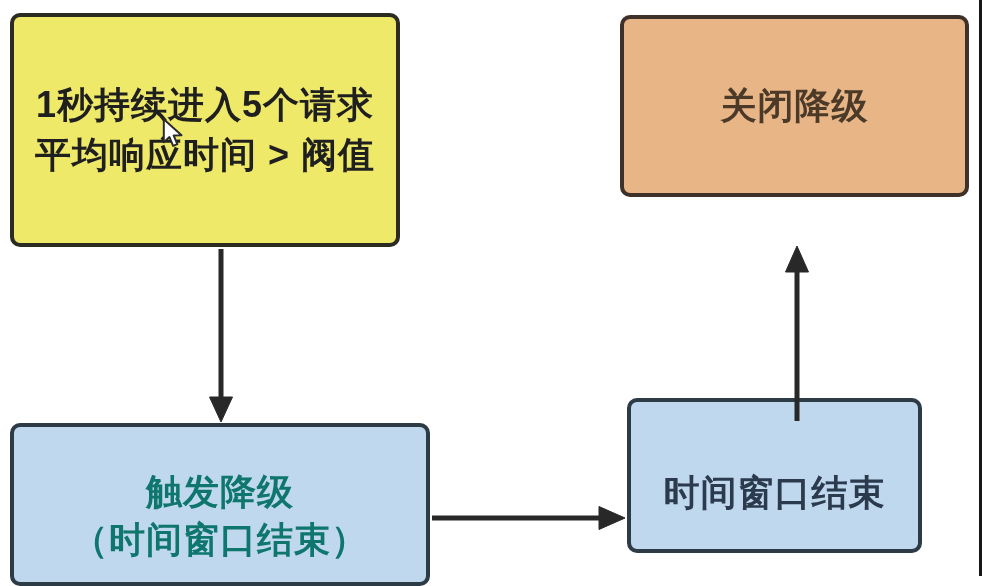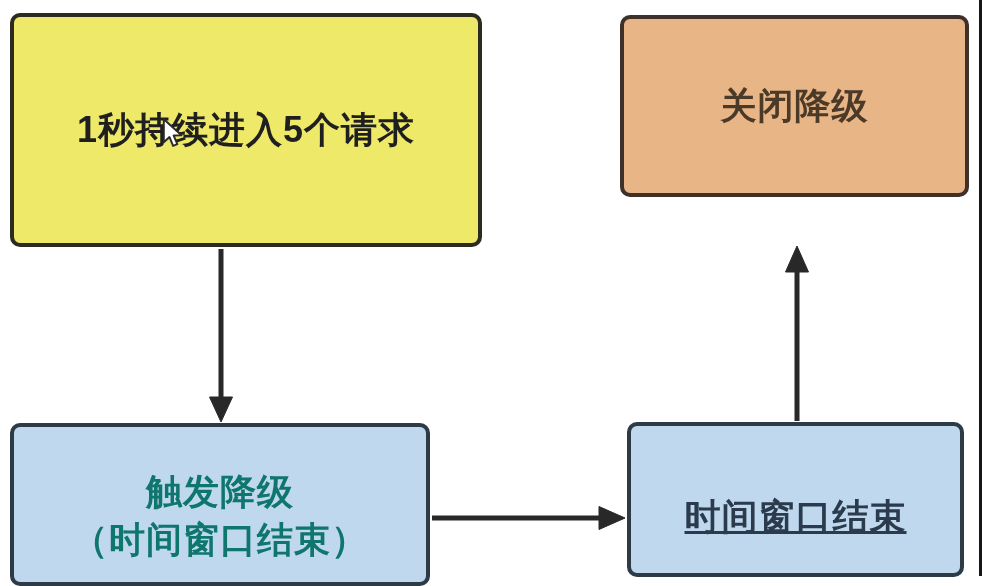--- a/index.html
+++ b/index.html
@@ -19,26 +19,26 @@
     display: flex;
     flex-direction: column;
     align-items: center;
     justify-content: center;
     text-align: center;
     font-weight: 700;
     font-size: 36px;
     line-height: 50px;
     letter-spacing: 1px;
   }
-  .node-condition { left: 10px;  top: 13px;  width: 472px; height: 234px; justify-content: center; }
+  .node-condition { left: 10px;  top: 13px;  width: 390px; height: 234px; justify-content: center; }
   .node-close     { left: 620px; top: 15px;  width: 349px; height: 182px; }
   .node-trigger   { left: 10px;  top: 423px; width: 420px; height: 163px;
                     justify-content: flex-start; padding-top: 41px; line-height: 48px; }
-  .node-window    { left: 627px; top: 422px; width: 337px; height: 155px;
-                    justify-content: flex-start; padding-top: 67px; line-height: 48px; text-decoration: underline; }
+  .node-window    { left: 627px; top: 398px; width: 295px; height: 155px;
+                    justify-content: flex-start; padding-top: 67px; line-height: 48px; }
   .edges-layer {
     position: absolute;
     left: 0; top: 0;
     width: 984px; height: 586px;
     pointer-events: none;
   }
   .frame-right {
     position: absolute;
     left: 979px; top: 0;
     width: 3px; height: 576px;
@@ -51,20 +51,21 @@
     pointer-events: none;
   }
 </style>
 </head>
 <body>
 
 <div class="canvas">
 
   <div class="node node-condition" style="background-color: rgb(239, 233, 105); border-color: rgb(43, 43, 33); color: rgb(31, 31, 31);">
     <div>1秒持续进入5个请求</div>
+    <div>平均响应时间 &gt; 阀值</div>
   </div>
 
   <div class="node node-close" style="background-color: rgb(232, 181, 135); border-color: rgb(61, 49, 41); color: rgb(76, 58, 41);">
     <div>关闭降级</div>
   </div>
 
   <div class="node node-trigger" style="background-color: rgb(191, 216, 238); border-color: rgb(45, 59, 71); color: #0f766e;">
     <div>触发降级</div>
     <div>（时间窗口结束）</div>
   </div>

